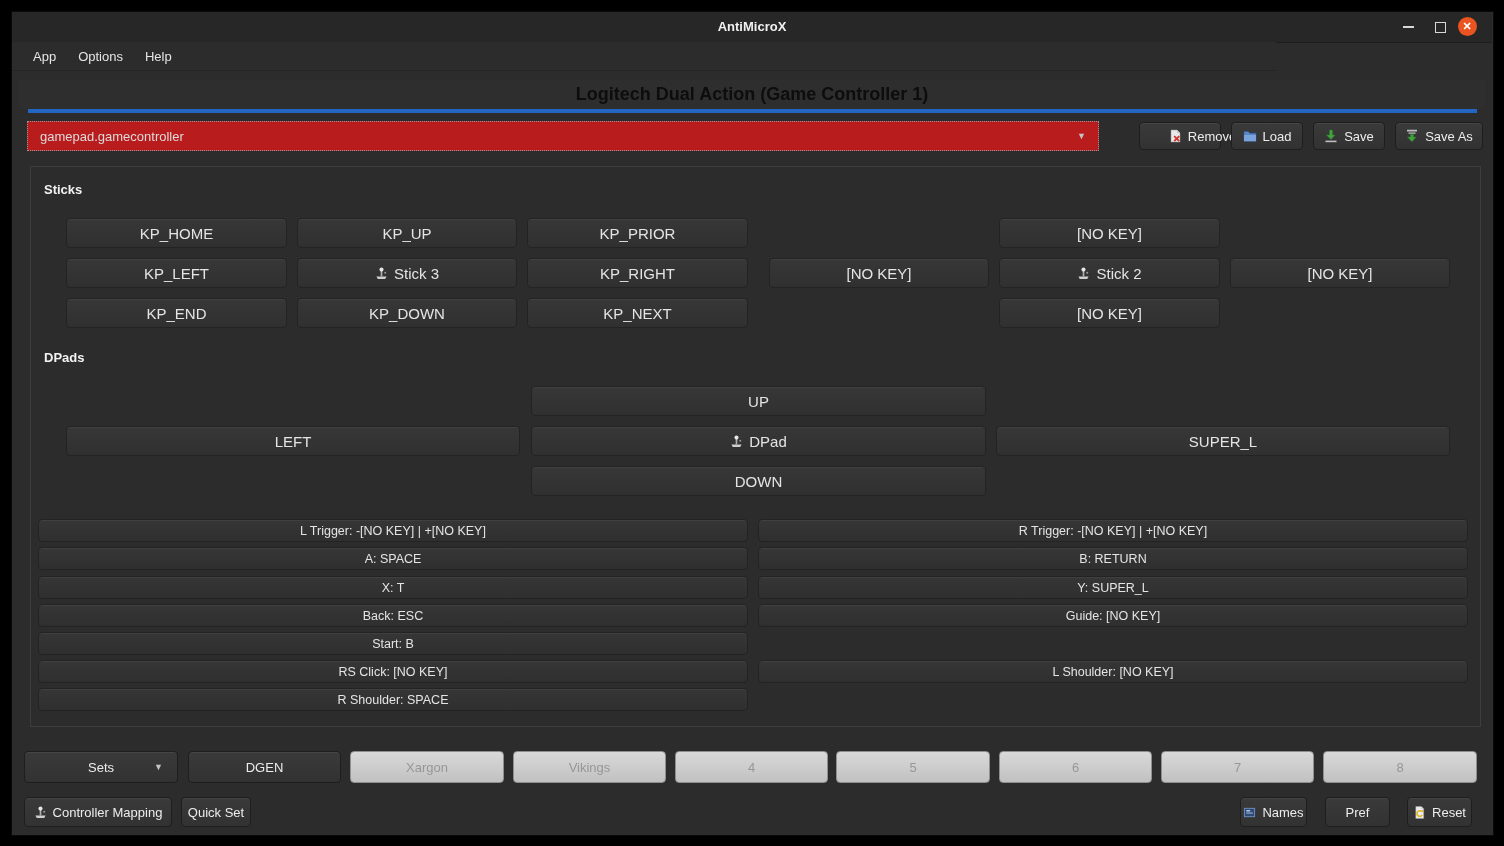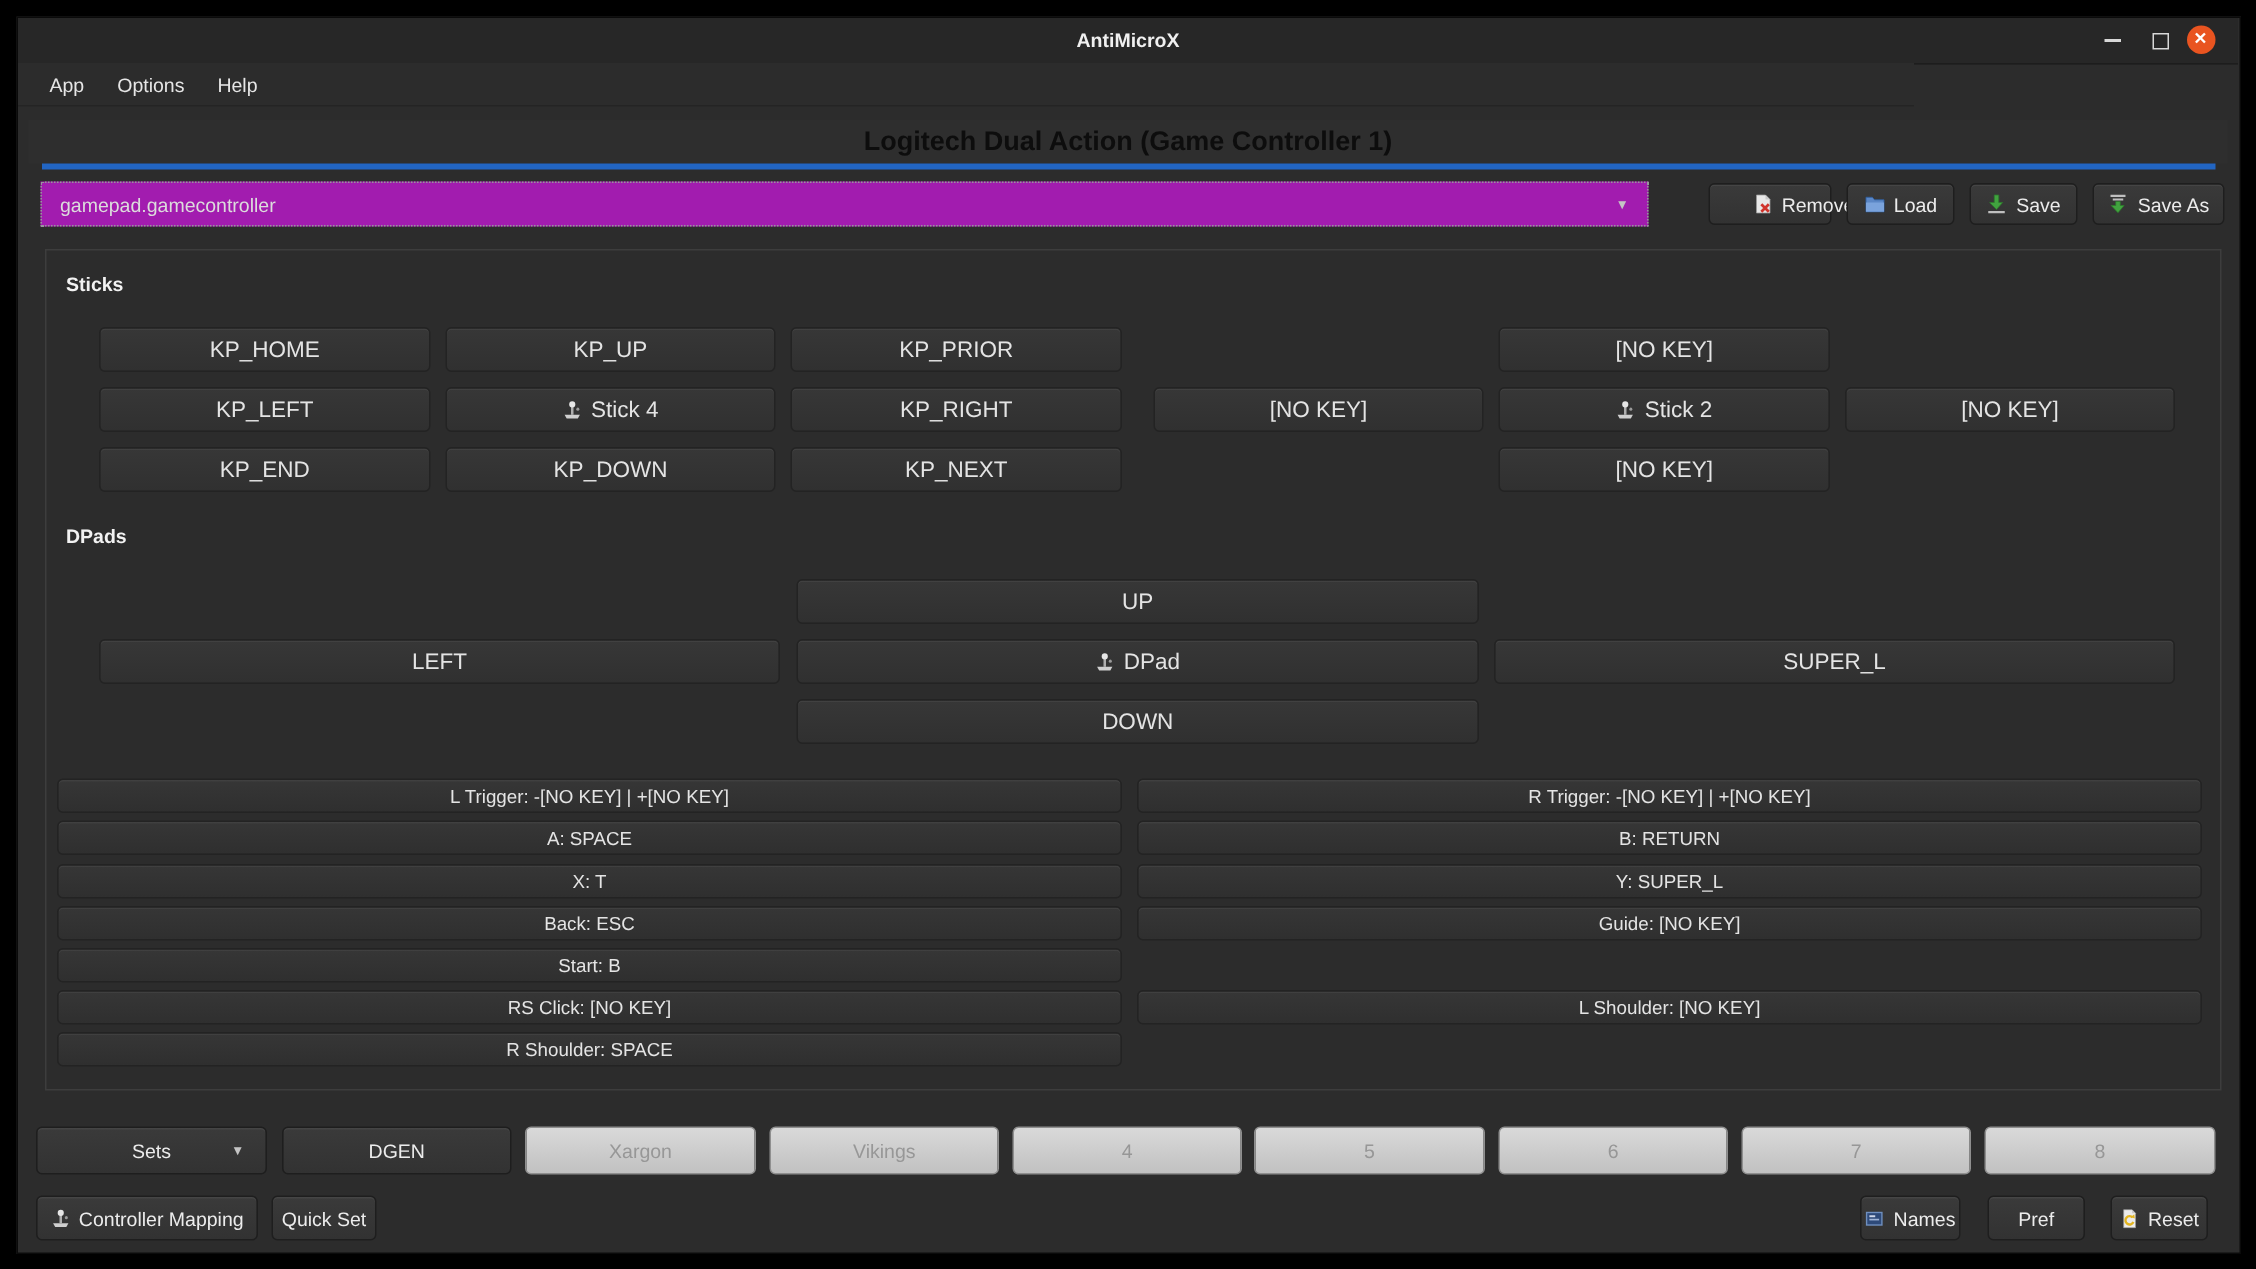--- a/index.html
+++ b/index.html
@@ -14,21 +14,21 @@
   .min-bar{width:11px;height:2px;background:#d8d8d8;}
   .max-box{width:9px;height:9px;border:1.5px solid #d8d8d8;}
   .close-circle{width:19px;height:19px;border-radius:50%;background:#e95420;color:#fff;
     font-size:11px;font-weight:bold;display:flex;align-items:center;justify-content:center;line-height:1;}
   .menubar{left:12px;top:42px;width:1264px;height:29px;background:#2c2c2c;border-bottom:1px solid #242424;
     display:flex;align-items:center;padding-left:10px;box-sizing:border-box;}
   .menu-item{color:#e6e6e6;font-size:13px;padding:0 11px;height:100%;display:flex;align-items:center;}
   .tabbar{left:19px;top:80px;width:1466px;height:29px;display:flex;align-items:center;justify-content:center;
     color:#0d0d0d;font-size:18px;font-weight:bold;background:#2e2e2e;}
   .tab-underline{left:28px;top:109px;width:1449px;height:4px;}
-  .combo{left:27px;top:121px;width:1072px;height:30px;background:#a21caf;border:1px dotted #97979b;
+  .combo{left:27px;top:121px;width:1072px;height:30px;background:#b91c1c;border:1px dotted #97979b;
     box-sizing:border-box;display:flex;align-items:center;color:#dcdcdc;font-size:13px;padding:0 12px;}
   .combo .arrow{margin-left:auto;font-size:9px;color:#c4c4c4;}
   .btn{background:linear-gradient(180deg,#3a3a3a,#323232);border:1px solid #1e1e1e;border-radius:4px;
     box-shadow:inset 0 1px 0 rgba(255,255,255,.06);color:#ececec;font-size:13px;
     display:flex;align-items:center;justify-content:center;gap:6px;box-sizing:border-box;}
   .gbtn{background:linear-gradient(180deg,#373737,#303030);border:1px solid #232323;border-radius:4px;
     box-shadow:inset 0 1px 0 rgba(255,255,255,.05);color:#e4e4e4;font-size:15px;
     display:flex;align-items:center;justify-content:center;gap:6px;box-sizing:border-box;height:30px;}
   .lrow{height:23px;font-size:12.5px;border-radius:4px;background:linear-gradient(180deg,#363636,#2f2f2f);
     border:1px solid #232323;box-shadow:inset 0 1px 0 rgba(255,255,255,.05);color:#e4e4e4;
@@ -122,21 +122,21 @@
   <div class="abs gbtn" style="left:66px;top:258px;width:221px;">KP_LEFT</div>
   <div class="abs gbtn" style="left:297px;top:258px;width:220px;">
     <span class="icon">
       <svg width="13" height="13" viewBox="0 0 14 14">
           <path d="M3 13 L11 13 L12.5 10.3 L1.5 10.3 Z" fill="#cfcfcf"></path>
           <rect x="6.1" y="3.5" width="1.8" height="6.8" fill="#aeaeae"></rect>
           <circle cx="7" cy="2.8" r="2.2" fill="#e6e6e6"></circle>
           <circle cx="11" cy="6.2" r="1.1" fill="#9a9a9a"></circle>
         </svg>
     </span>
-    <span>Stick 4</span>
+    <span>Stick 3</span>
   </div>
   <div class="abs gbtn" style="left:527px;top:258px;width:221px;">KP_RIGHT</div>
   <div class="abs gbtn" style="left:769px;top:258px;width:220px;">[NO KEY]</div>
   <div class="abs gbtn" style="left:999px;top:258px;width:221px;">
     <span class="icon">
       <svg width="13" height="13" viewBox="0 0 14 14">
           <path d="M3 13 L11 13 L12.5 10.3 L1.5 10.3 Z" fill="#cfcfcf"></path>
           <rect x="6.1" y="3.5" width="1.8" height="6.8" fill="#aeaeae"></rect>
           <circle cx="7" cy="2.8" r="2.2" fill="#e6e6e6"></circle>
           <circle cx="11" cy="6.2" r="1.1" fill="#9a9a9a"></circle>

